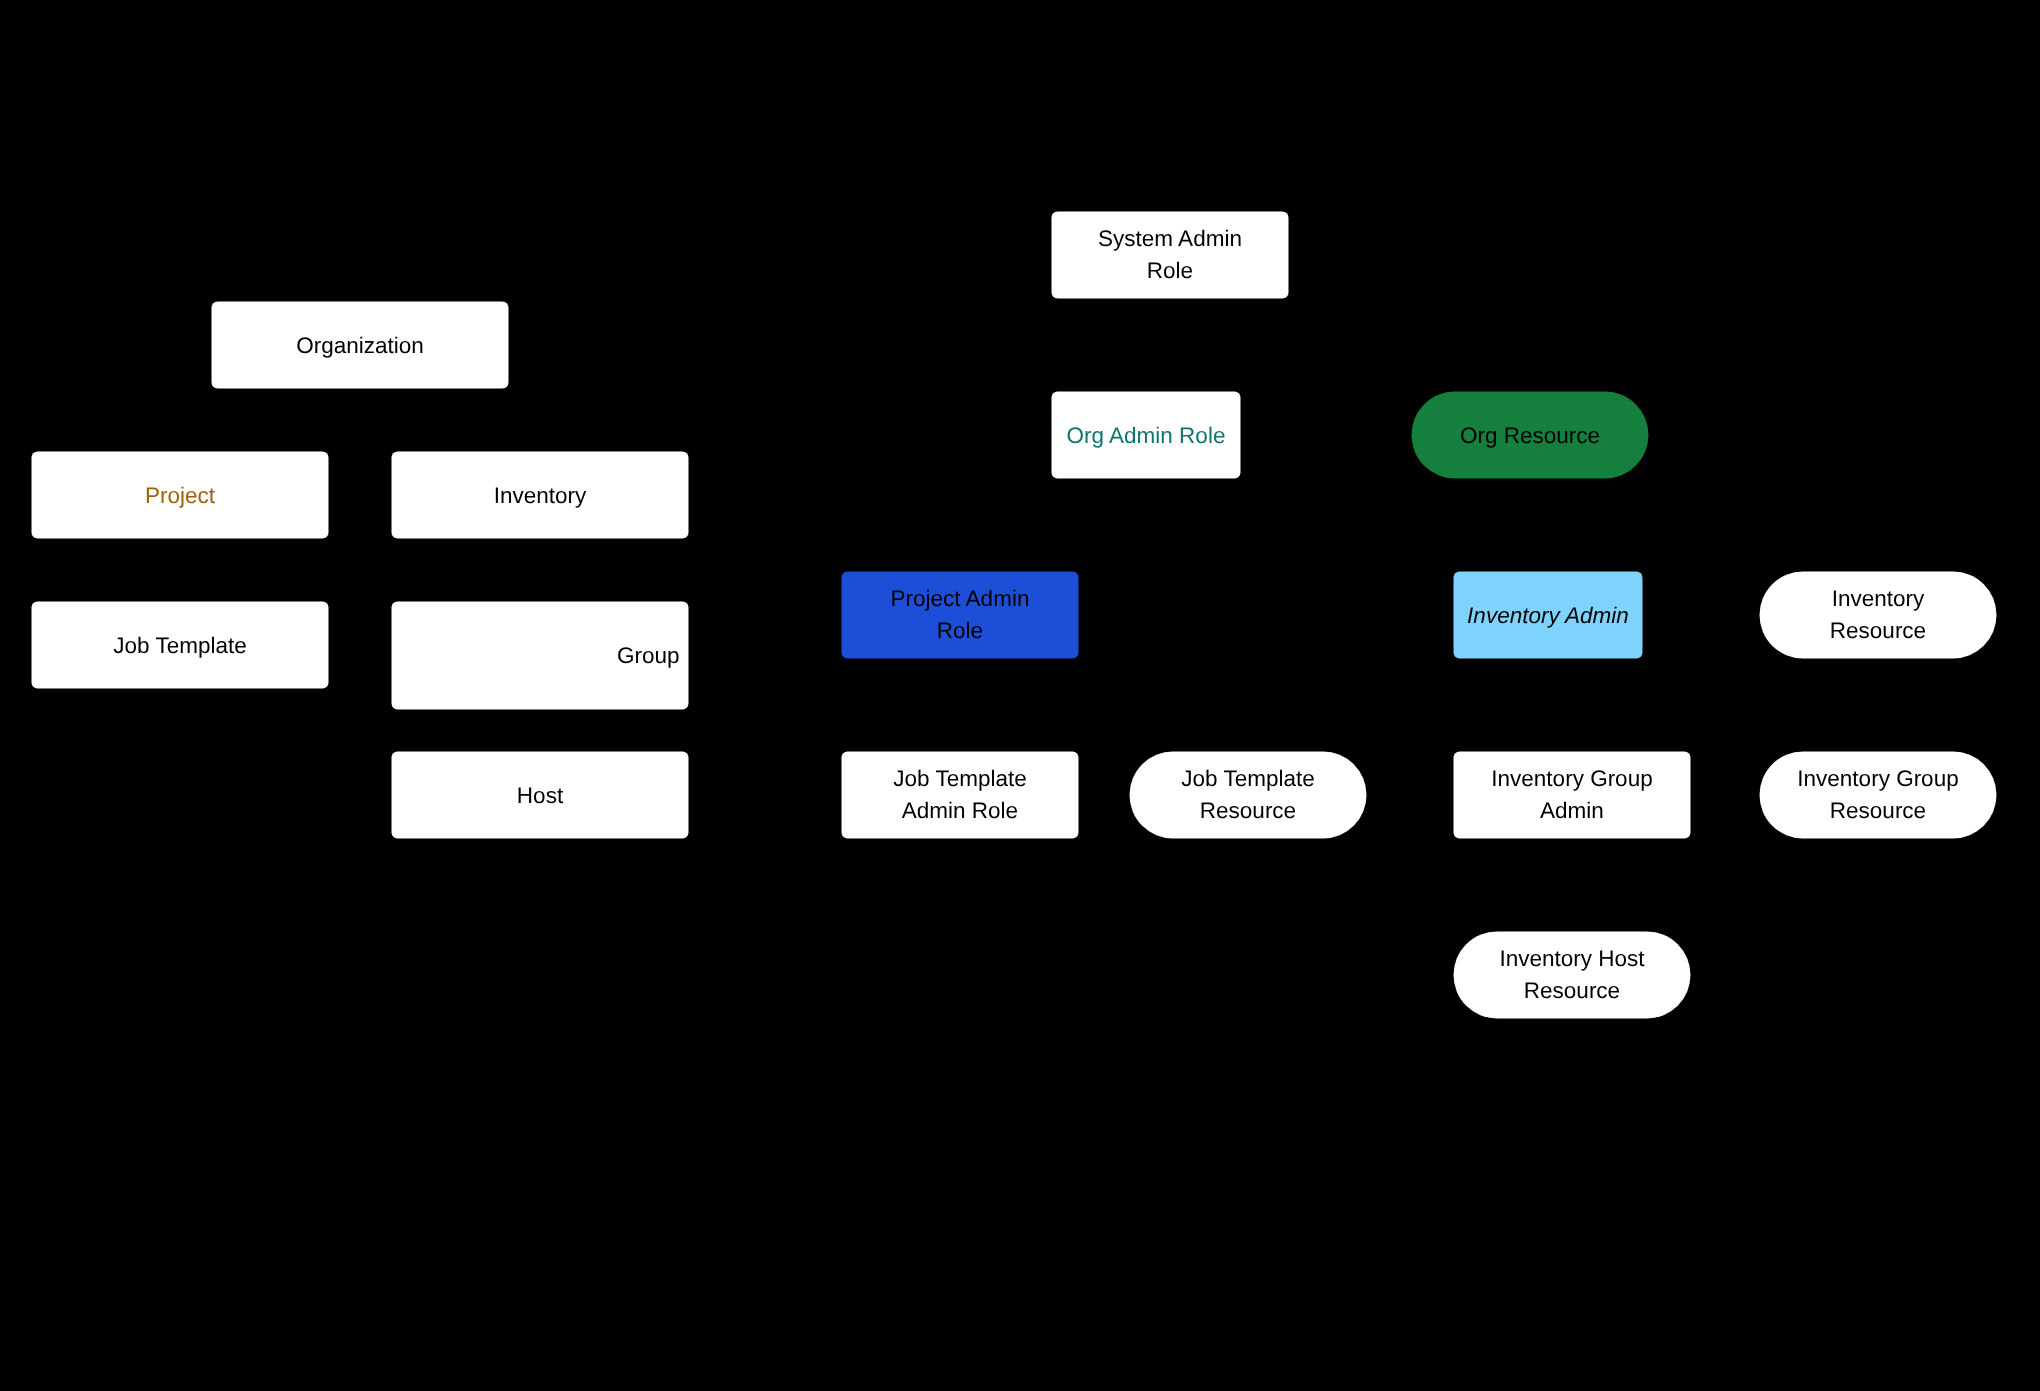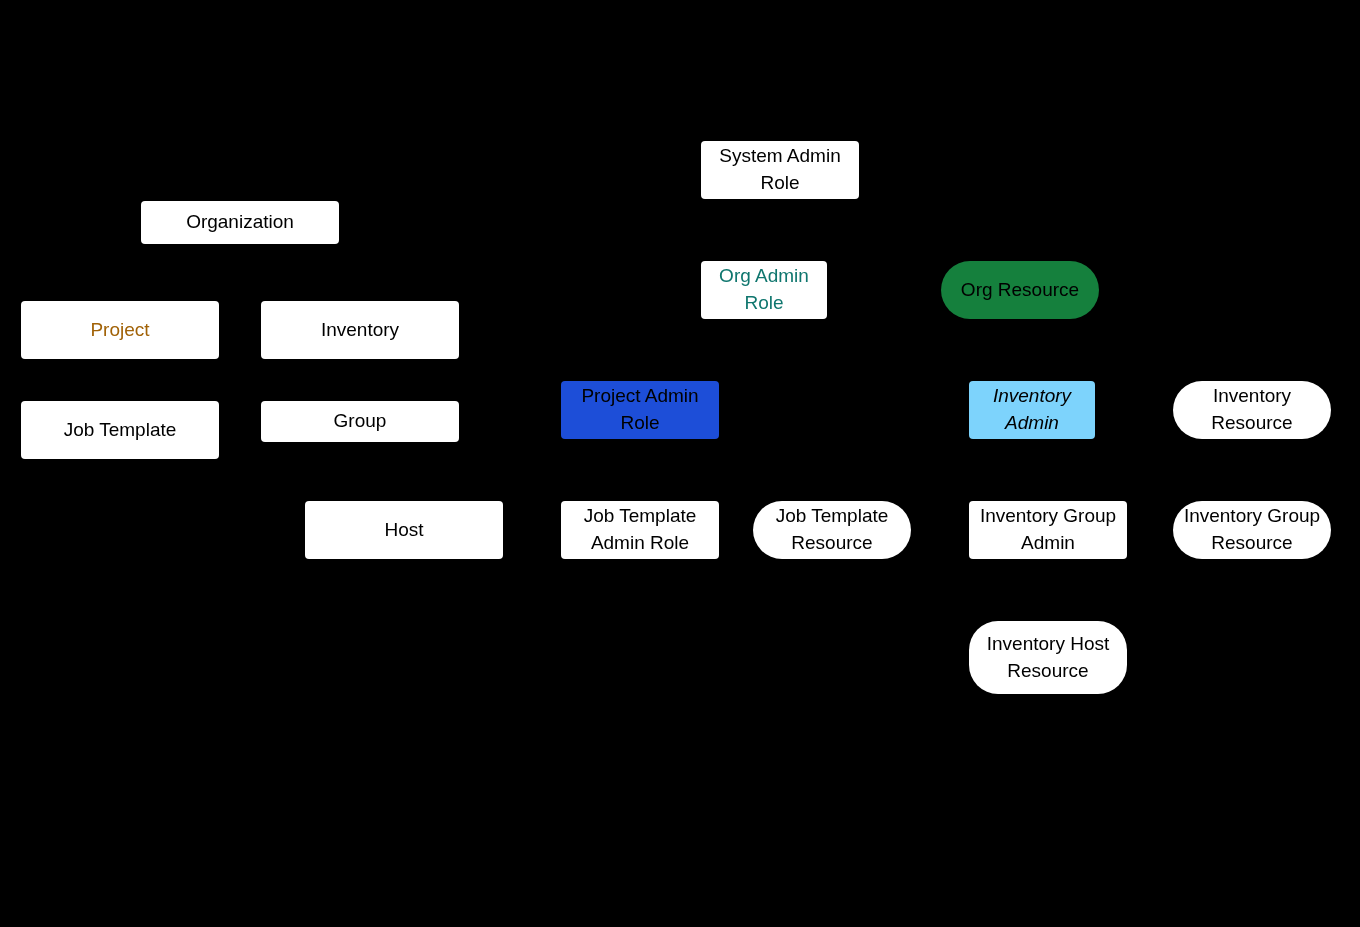--- a/index.html
+++ b/index.html
@@ -20,54 +20,54 @@
       width: 1360px;
       height: 927px;
     }
     .node {
       position: absolute;
       display: flex;
       align-items: center;
       justify-content: center;
       text-align: center;
       box-sizing: border-box;
-      font-size: 19px;
+      font-size: 15px;
       line-height: 1.4;
       white-space: pre-line;
       padding: 2px 6px;
     }
     .node.rect {
       border-radius: 4px;
     }
     .node.pill {
       border-radius: 29px;
     }
   </style>
 </head>
 <body style="background: rgb(0, 0, 0);">
 
 <div id="diagram-canvas">
-    <div class="node rect" style="left: 141px; top: 201px; width: 198px; height: 43px; background: rgb(255, 255, 255); color: rgb(0, 0, 0);"><span>Organization</span></div>
+    <div class="node rect" style="left: 141px; top: 201px; width: 198px; height: 58px; background: rgb(255, 255, 255); color: rgb(0, 0, 0);"><span>Organization</span></div>
     <div class="node rect" style="left: 21px; top: 301px; width: 198px; height: 58px; background: rgb(255, 255, 255); color: #a16207;"><span>Project</span></div>
     <div class="node rect" style="left: 261px; top: 301px; width: 198px; height: 58px; background: rgb(255, 255, 255); color: rgb(0, 0, 0);"><span>Inventory</span></div>
     <div class="node rect" style="left: 21px; top: 401px; width: 198px; height: 58px; background: rgb(255, 255, 255); color: rgb(0, 0, 0);"><span>Job Template</span></div>
-    <div class="node rect" style="left: 261px; top: 401px; width: 198px; height: 41px; background: rgb(255, 255, 255); color: rgb(0, 0, 0);"><span>Group</span></div>
-    <div class="node rect" style="left: 261px; top: 501px; width: 198px; height: 58px; background: rgb(255, 255, 255); color: rgb(0, 0, 0); margin-left: 44px;"><span>Host</span></div>
+    <div class="node rect" style="left: 261px; top: 401px; width: 198px; height: 72px; background: rgb(255, 255, 255); color: rgb(0, 0, 0); justify-content: flex-end;"><span>Group</span></div>
+    <div class="node rect" style="left: 261px; top: 501px; width: 198px; height: 58px; background: rgb(255, 255, 255); color: rgb(0, 0, 0);"><span>Host</span></div>
     <div class="node rect" style="left: 701px; top: 141px; width: 158px; height: 58px; background: rgb(255, 255, 255); color: rgb(0, 0, 0);"><span>System Admin
 Role</span></div>
     <div class="node rect" style="left: 701px; top: 261px; width: 126px; height: 58px; background: rgb(255, 255, 255); color: #0f766e;"><span>Org Admin Role</span></div>
     <div class="node pill" style="left: 941px; top: 261px; width: 158px; height: 58px; background: #15803d; color: rgb(0, 0, 0);"><span>Org Resource</span></div>
     <div class="node rect" style="left: 561px; top: 381px; width: 158px; height: 58px; background: #1d4ed8; color: rgb(0, 0, 0);"><span>Project Admin
 Role</span></div>
     <div class="node rect" style="left: 969px; top: 381px; width: 126px; height: 58px; background: #7dd3fc; color: rgb(0, 0, 0); font-style: italic;"><span>Inventory Admin</span></div>
     <div class="node pill" style="left: 1173px; top: 381px; width: 158px; height: 58px; background: rgb(255, 255, 255); color: rgb(0, 0, 0);"><span>Inventory
 Resource</span></div>
     <div class="node rect" style="left: 561px; top: 501px; width: 158px; height: 58px; background: rgb(255, 255, 255); color: rgb(0, 0, 0);"><span>Job Template
 Admin Role</span></div>
     <div class="node pill" style="left: 753px; top: 501px; width: 158px; height: 58px; background: rgb(255, 255, 255); color: rgb(0, 0, 0);"><span>Job Template
 Resource</span></div>
     <div class="node rect" style="left: 969px; top: 501px; width: 158px; height: 58px; background: rgb(255, 255, 255); color: rgb(0, 0, 0);"><span>Inventory Group
 Admin</span></div>
     <div class="node pill" style="left: 1173px; top: 501px; width: 158px; height: 58px; background: rgb(255, 255, 255); color: rgb(0, 0, 0);"><span>Inventory Group
 Resource</span></div>
-    <div class="node pill" style="left: 969px; top: 621px; width: 158px; height: 73px; background: rgb(255, 255, 255); color: rgb(0, 0, 0);"><span>Inventory Host
+    <div class="node pill" style="left: 969px; top: 621px; width: 158px; height: 58px; background: rgb(255, 255, 255); color: rgb(0, 0, 0);"><span>Inventory Host
 Resource</span></div>
   </div>
 
 </body></html>

